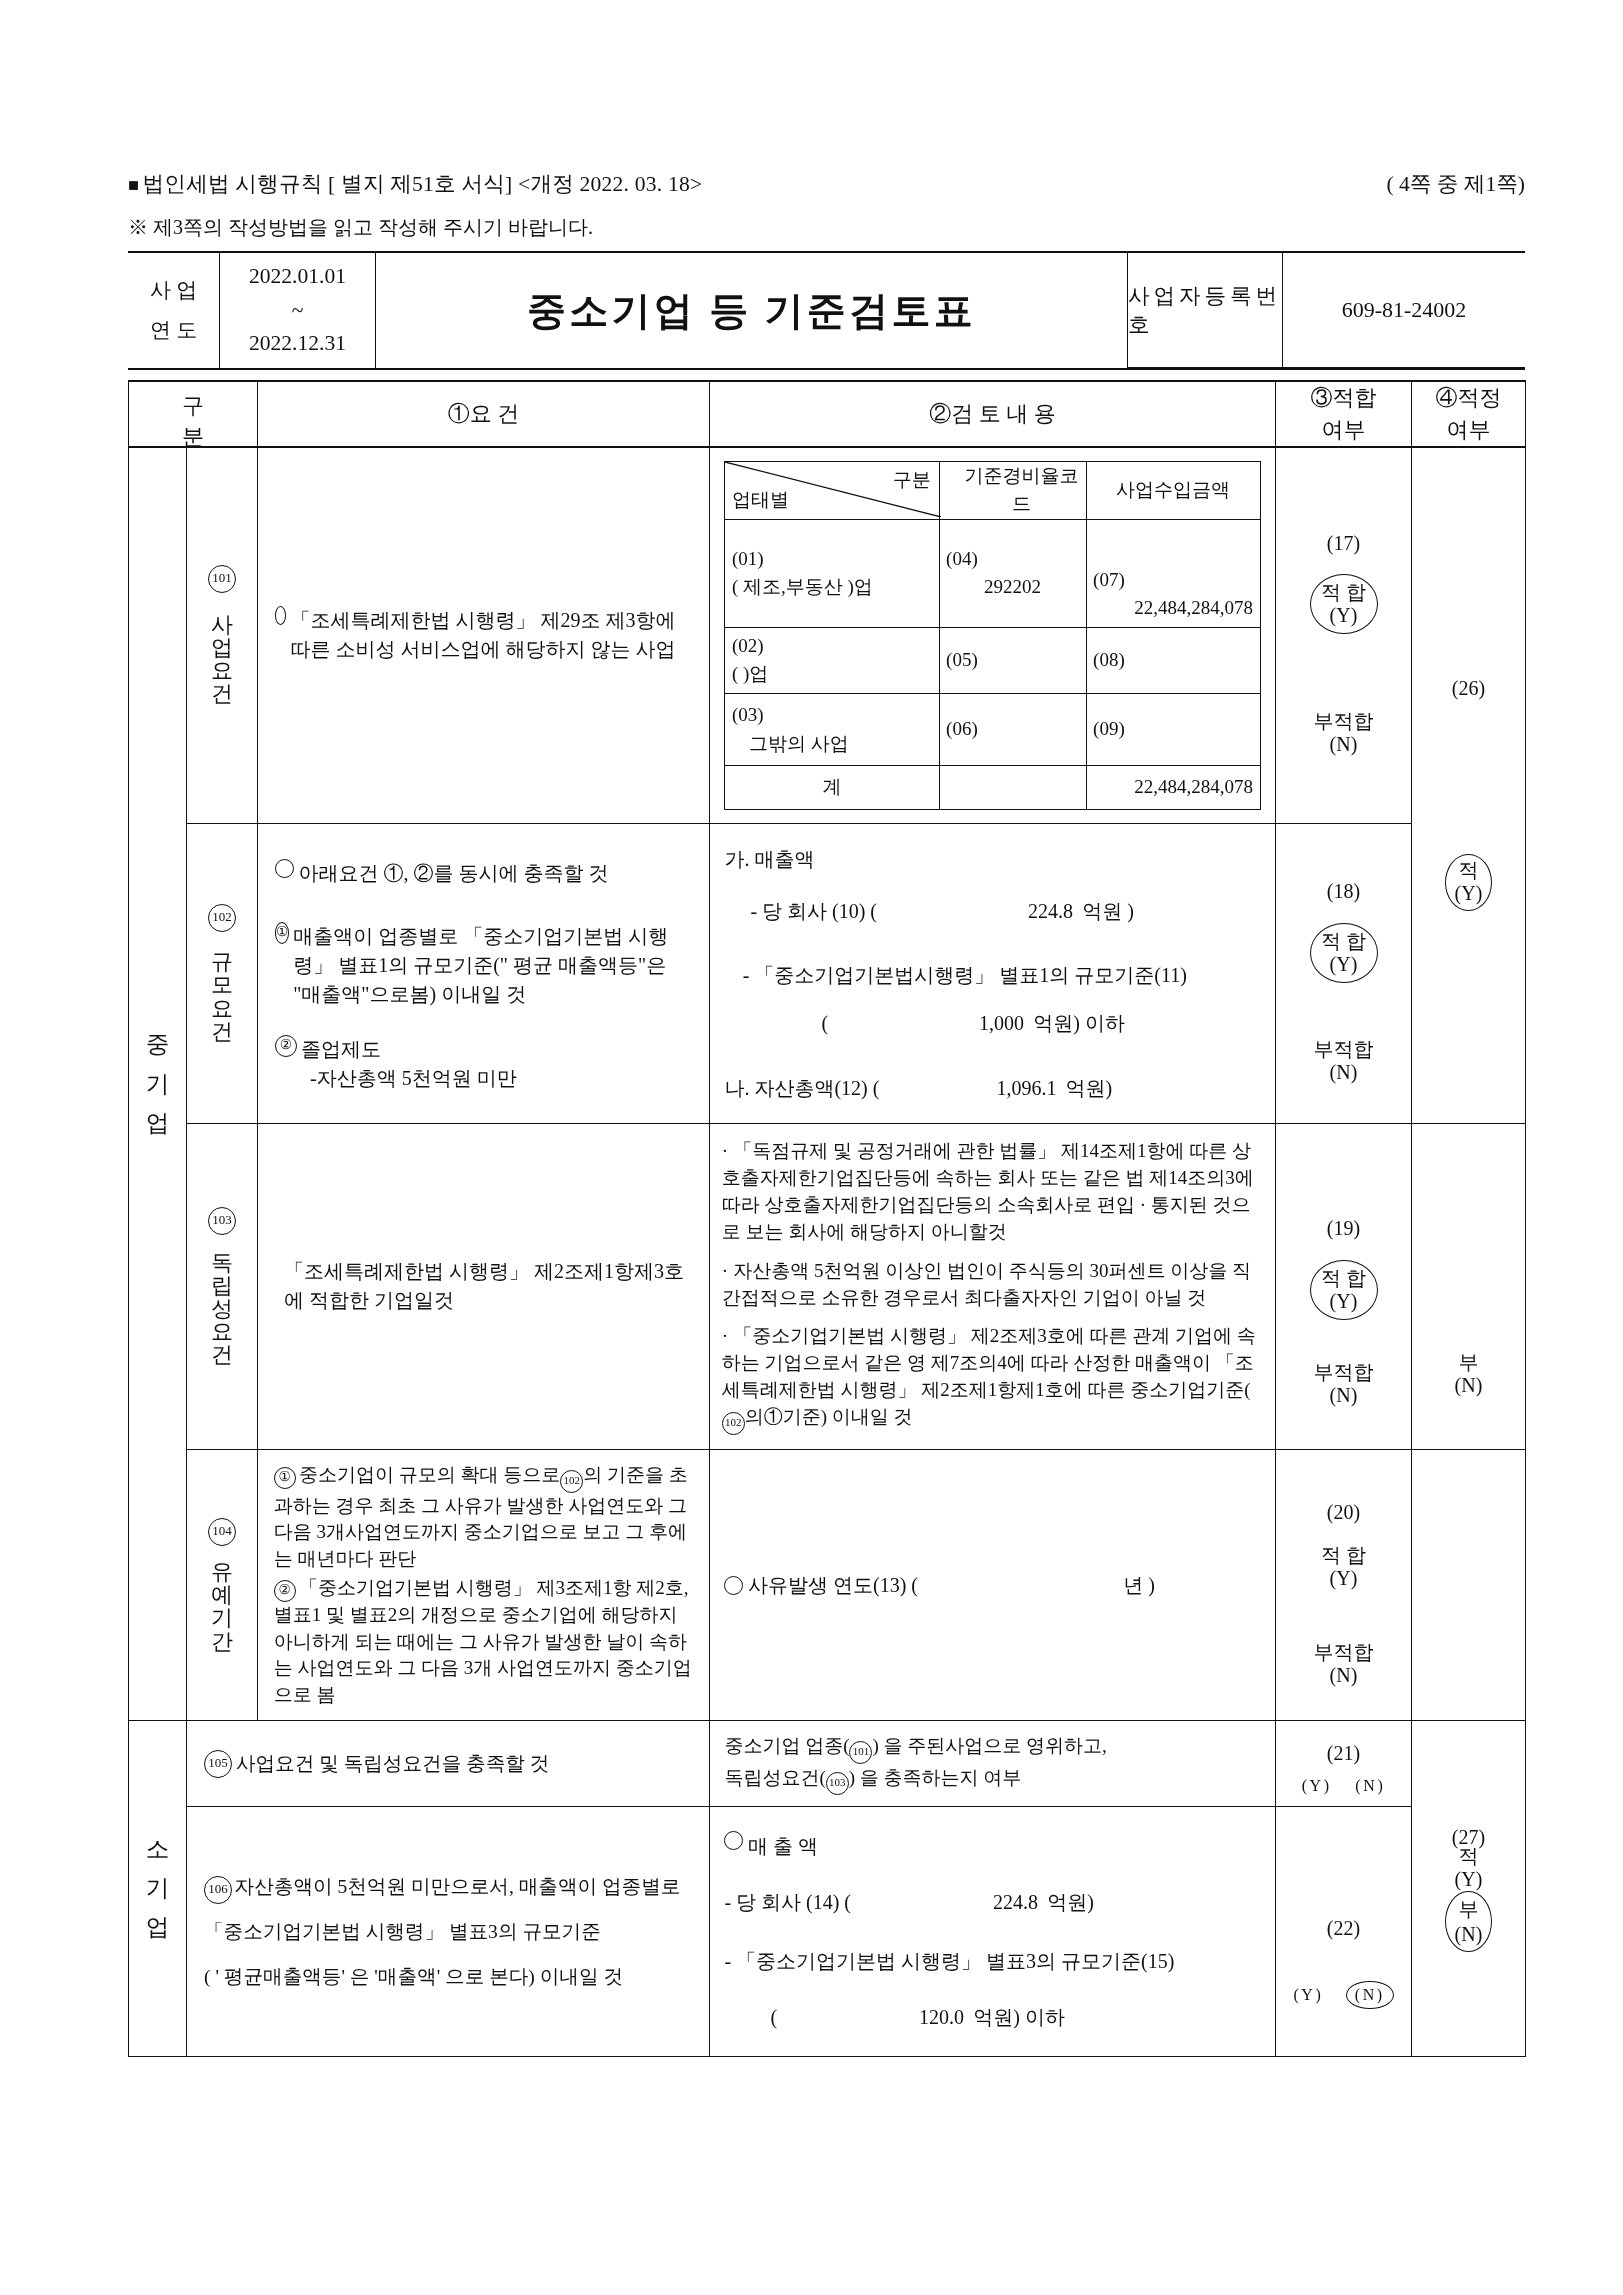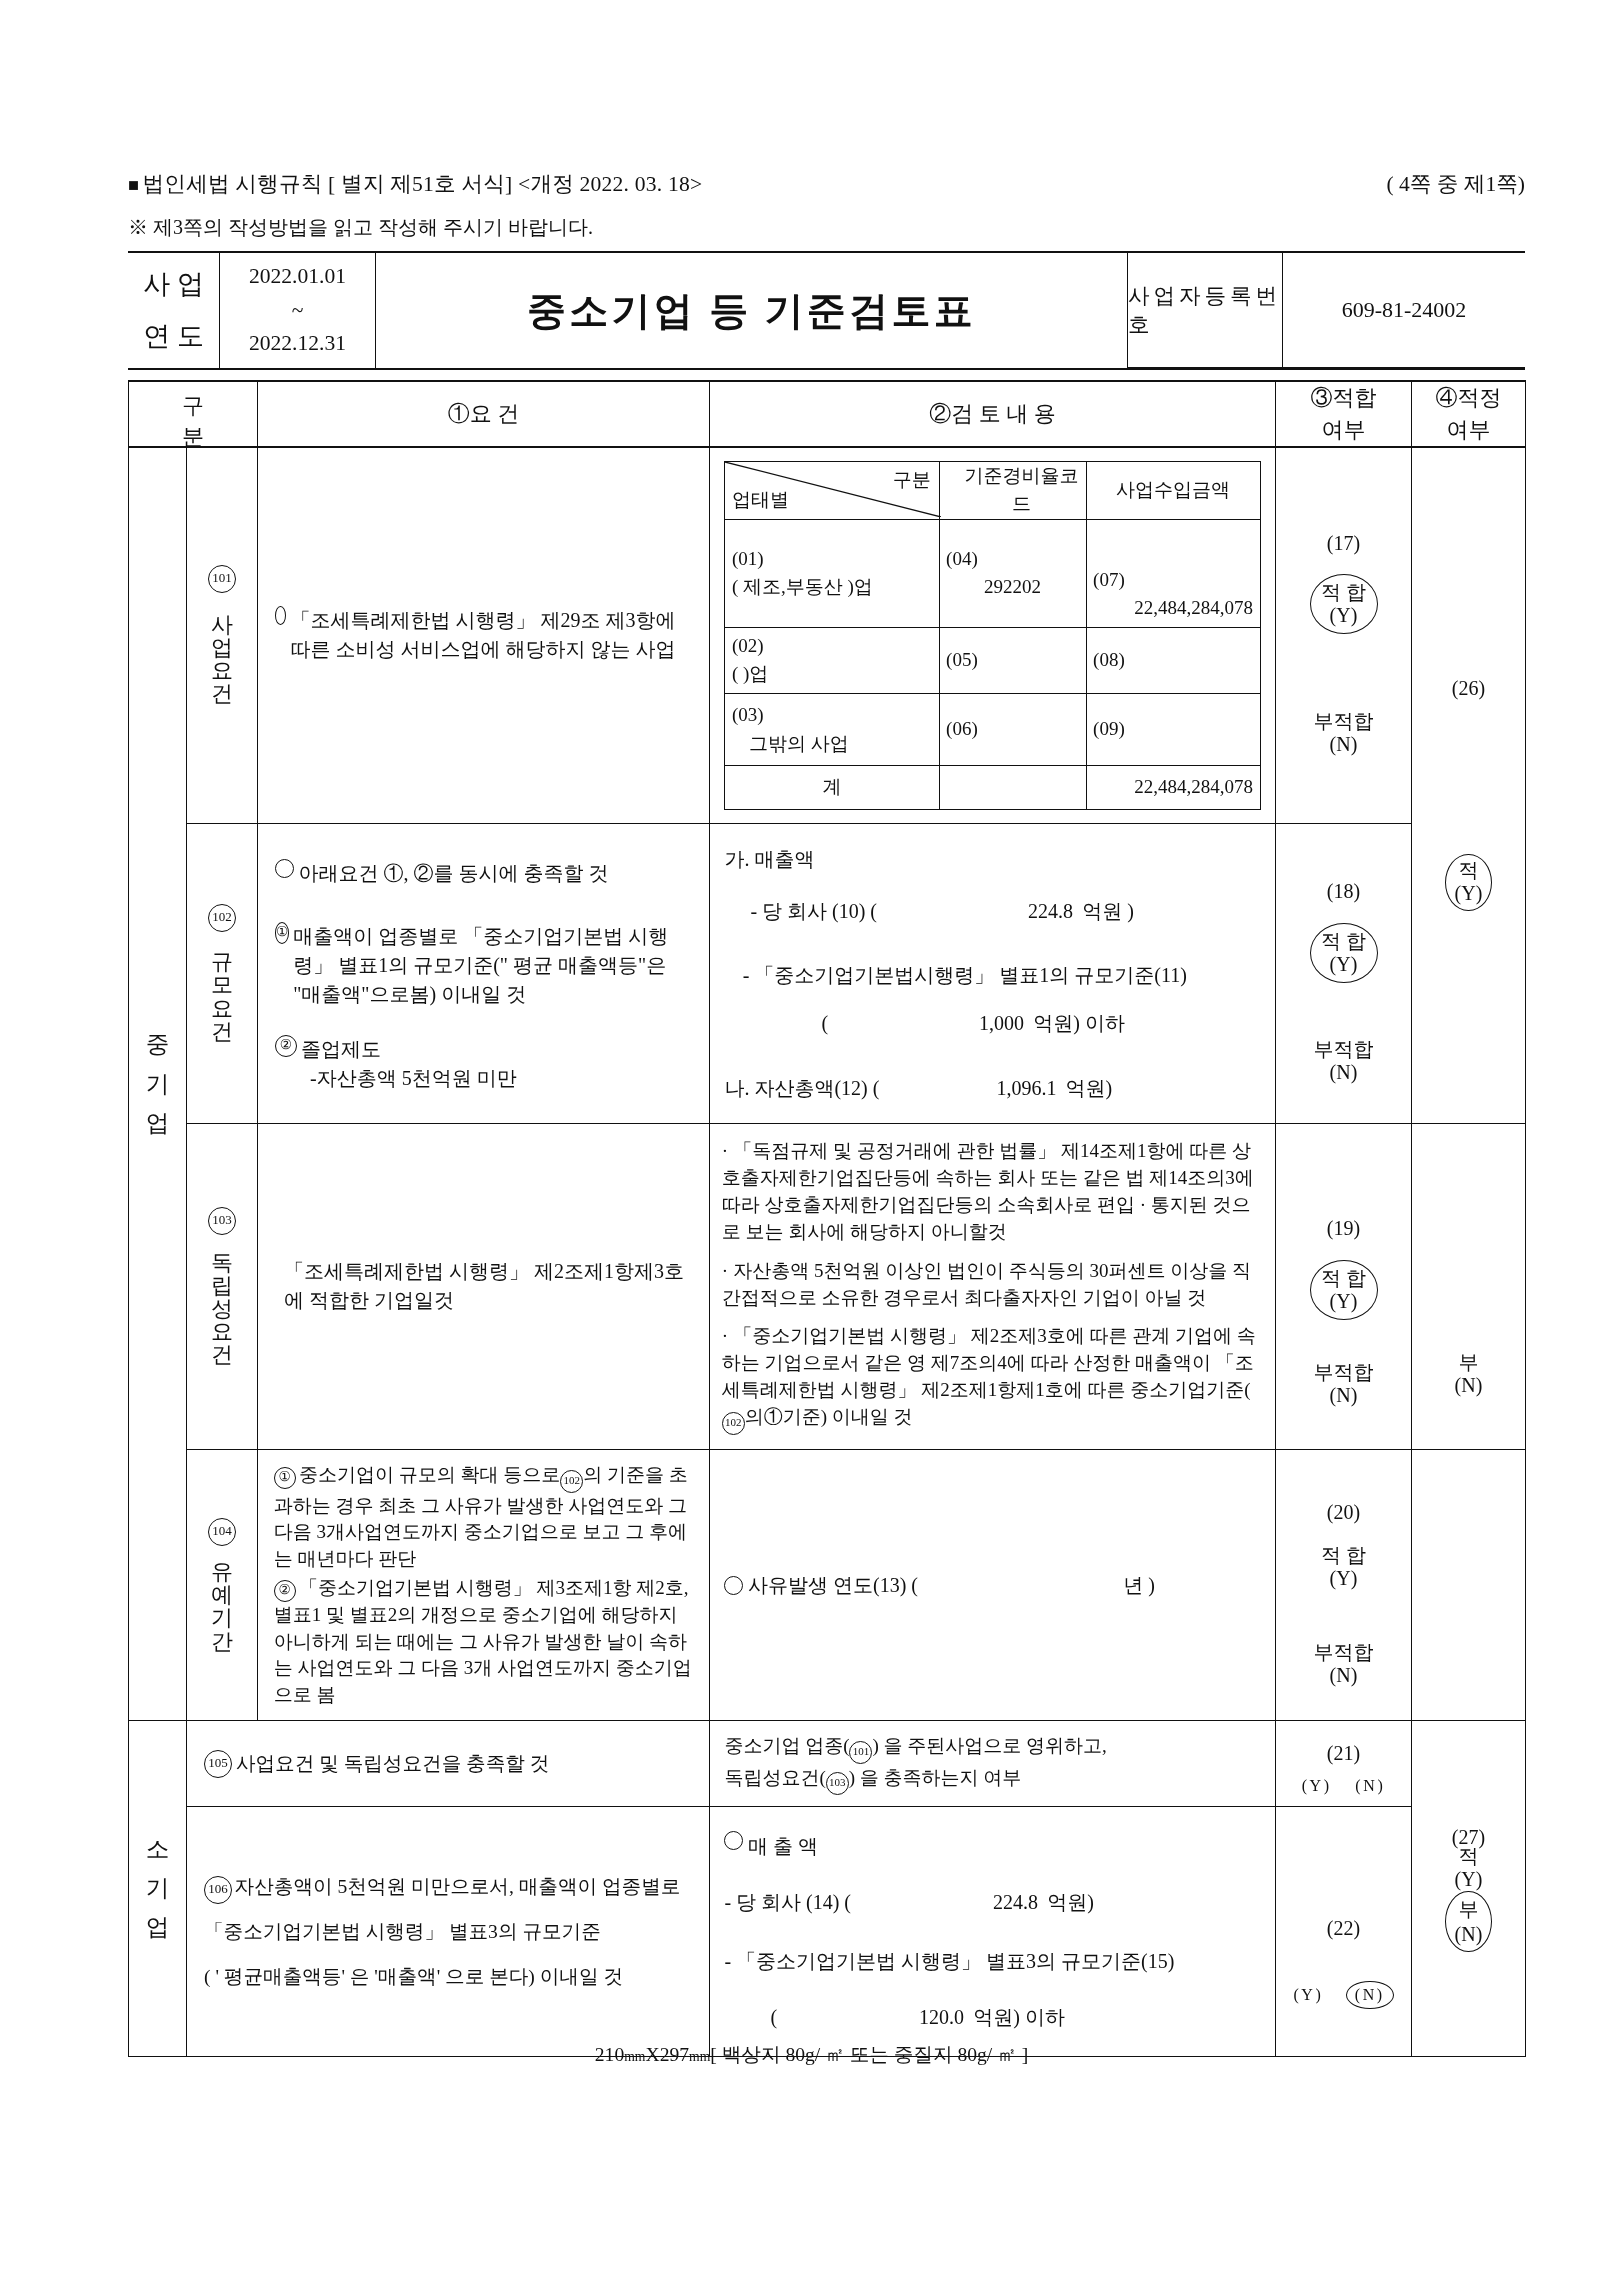--- a/index.html
+++ b/index.html
@@ -17,21 +17,21 @@
   .formcode{font-size:21.6px;letter-spacing:0.2px;}
   .formcode .sq{font-size:18.3px;margin-right:3.3px;}
   .pageof{font-size:21.6px;}
   .noticeline{position:absolute;left:128px;top:214px;font-size:20px;}
 
   
   .hdr{position:absolute;left:128px;top:251px;width:1397px;height:115px;
        border-top:2.6px solid #111;border-bottom:2px solid #111;
        display:flex;}
   .hdr-c{display:flex;align-items:center;justify-content:center;box-sizing:border-box;}
-  .hdr-label{width:92px;border-right:1.3px solid #111;flex-direction:column;font-size:27px;line-height:1.9;}
+  .hdr-label{width:92px;border-right:1.3px solid #111;flex-direction:column;font-size:21px;line-height:1.9;}
   .hdr-period{width:156px;border-right:1.3px solid #111;flex-direction:column;font-size:21.6px;line-height:1.55;}
   .hdr-title{flex:1;border-right:1.3px solid #111;font-size:39px;font-weight:bold;letter-spacing:3.3px;}
   .hdr-right{width:397px;display:flex;flex-direction:column;}
   .hdr-rrow{flex:1;display:flex;}
   .hdr-rrow:first-child{border-bottom:1.3px solid #111;}
   .hdr-rk{width:154px;border-right:1.3px solid #111;display:flex;align-items:center;justify-content:center;font-size:21.6px;letter-spacing:3.9px;}
   .hdr-rv{flex:1;display:flex;align-items:center;justify-content:center;font-size:22px;}
 
   
   table.main{position:absolute;left:128px;top:380px;width:1397px;
@@ -495,18 +495,15 @@
               <span style="display:inline-block;width:9.2px;"></span>
               <span class="circled" style="padding:3.9px 7.9px;"><span>(N)</span></span>
             </div>
           </div>
         </td>
       </tr>
 
     </tbody>
   </table>
 
-  <div class="footer">
-    <span>210</span><span class="sm">mm</span><span>X</span><span>297</span><span class="sm">mm</span><span>[ 백상지 80g/ ㎡ 또는 중질지 80g/ ㎡ ]</span>
-  </div>
 
 </div>
 
 
 </body></html>

